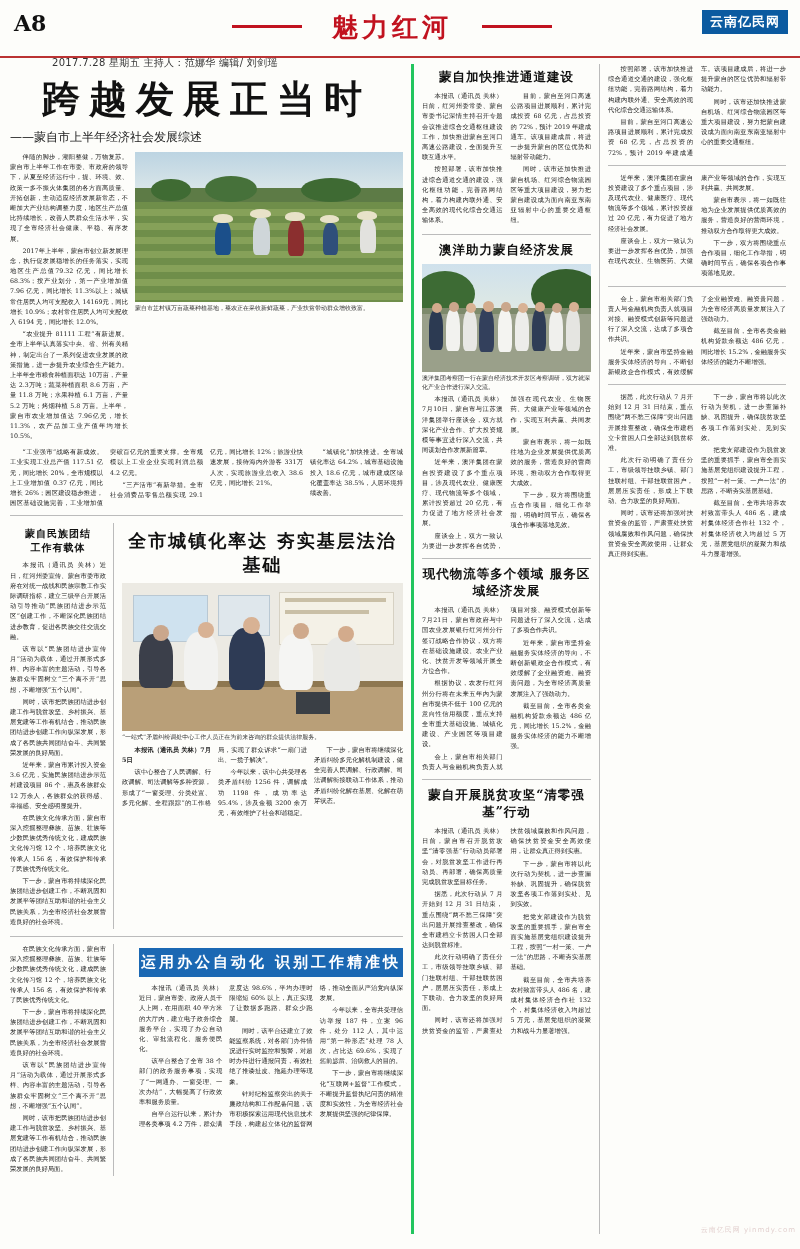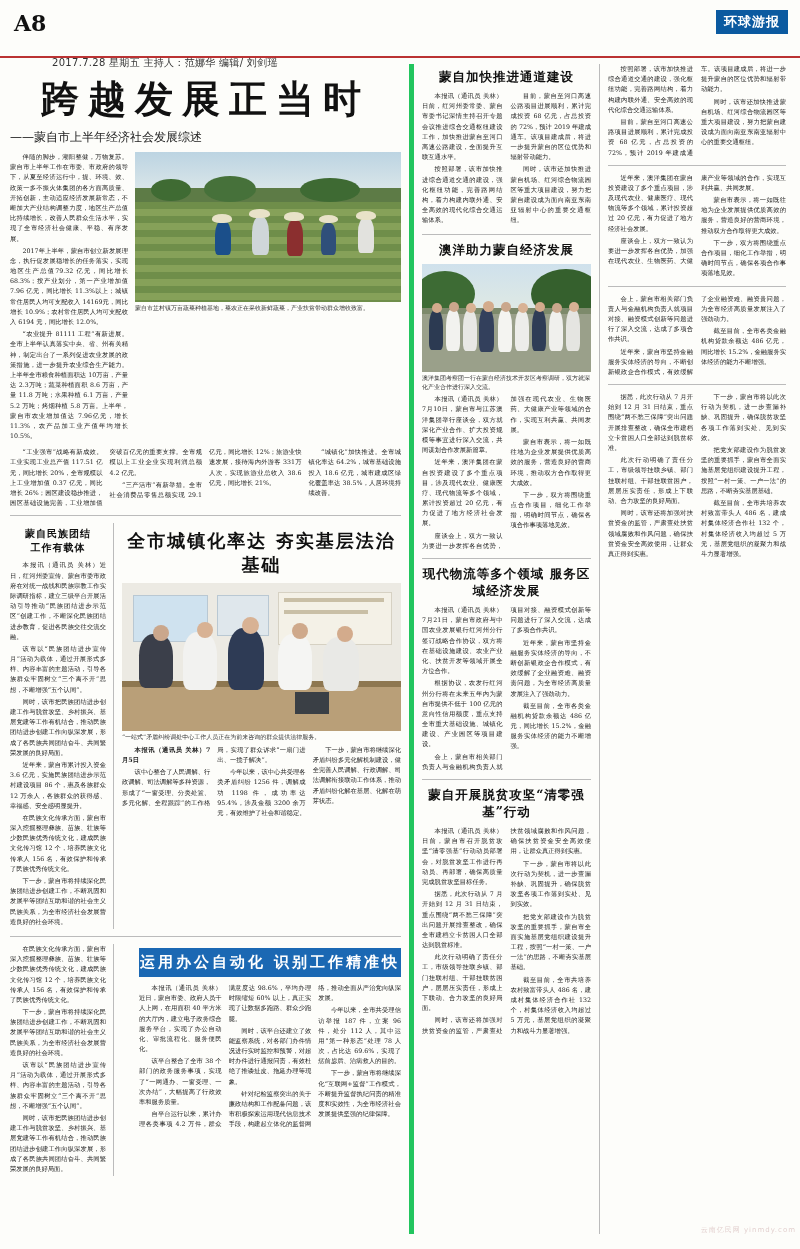--- a/index.html
+++ b/index.html
@@ -19,21 +19,21 @@
   .banner-line.r{right:0;width:70px;}
   .banner-title{position:absolute;left:50%;top:2px;transform:translateX(-50%);
     font-family:"DejaVu Serif","Liberation Serif",serif;font-size:26px;font-weight:bold;color:#c1121f;
     letter-spacing:4px;white-space:nowrap;background:#fdfdfa;padding:0 10px;}
   .nameplate{position:absolute;right:12px;top:10px;background:#0b5aa0;color:#fff;
     font-family:"DejaVu Serif","Liberation Serif",serif;font-size:13px;font-weight:bold;
     padding:3px 8px;letter-spacing:1px;}
   
   .cols{display:flex;gap:0;padding:6px 10px 10px 10px;box-sizing:border-box;height:1186px;}
   .col{box-sizing:border-box;}
-  .colA{width:404px;padding-right:8px;border-right:5px solid #22c55e;}
+  .colA{width:404px;padding-right:8px;border-right:3px solid #22c55e;}
   .colB{width:186px;padding:0 8px;border-right:1px solid #bbb;}
   .colC{width:186px;padding-left:8px;}
   .rule-h{border-top:1px solid #bbb;margin:7px 0;}
   
   h1.head{font-family:"DejaVu Serif","Liberation Serif",serif;font-size:38px;font-weight:bold;
     letter-spacing:9px;text-align:center;margin:10px 0 4px 0;color:#111;}
   .subhead{font-family:"DejaVu Serif","Liberation Serif",serif;font-size:12px;text-align:left;color:#222;margin-bottom:6px;}
   .byline{font-size:8px;color:#222;text-align:left;margin:2px 0 6px 0;letter-spacing:1px;}
   h2.head2{font-family:"DejaVu Serif","Liberation Serif",serif;font-size:18px;font-weight:bold;
     text-align:center;margin:6px 0 6px 0;letter-spacing:2px;color:#111;}
@@ -70,21 +70,26 @@
   .watermark{position:absolute;right:4px;bottom:14px;font-size:7px;color:#caa;opacity:.55;letter-spacing:1px;}
 </style>
 </head>
 <body>
 
 <div class="page">
 
   <div class="masthead">
     <div class="folio">A8</div>
     <div class="folio-meta">2017.7.28 星期五  主持人：范娜华  编辑/ 刘剑瑶</div>
-    <div class="nameplate">环球游报</div>
+    <div class="banner-wrap">
+      <div class="banner-line l"></div>
+      <div class="banner-line r"></div>
+      <div class="banner-title">魅力红河</div>
+    </div>
+    <div class="nameplate">云南亿民网</div>
   </div>
 
   <div class="cols">
 
     <div class="col colA">
 
       <h1 class="head">跨越发展正当时</h1>
       <div class="subhead">——蒙自市上半年经济社会发展综述</div>
 
       <div style="display:flex;gap:7px;">

